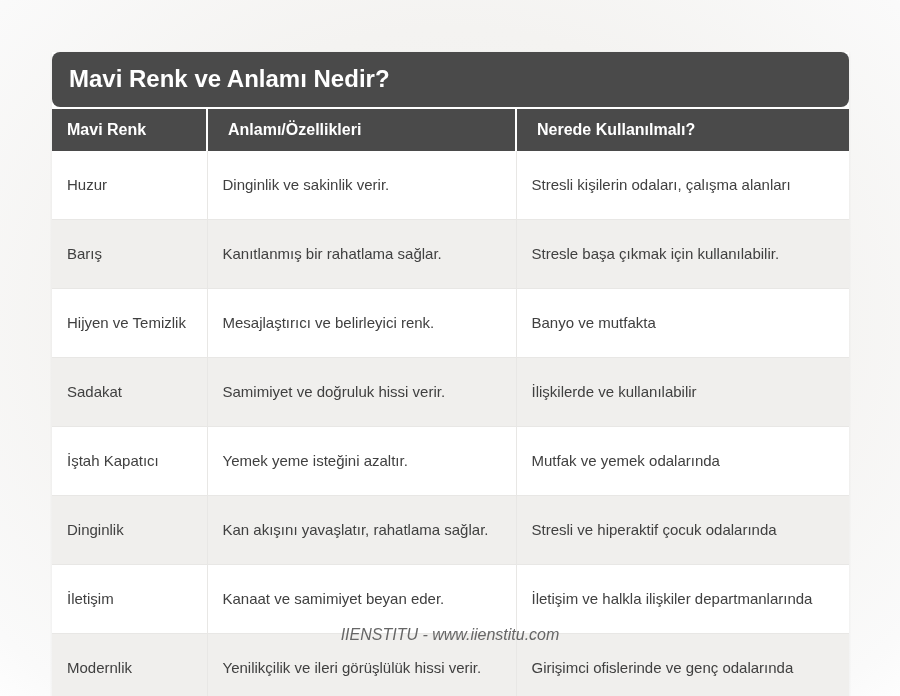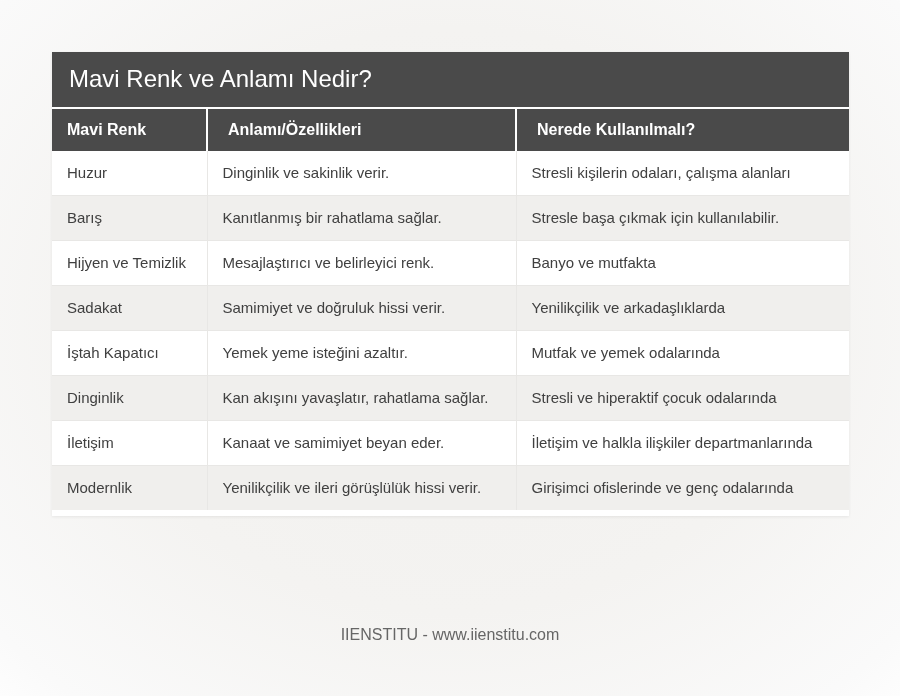--- a/index.html
+++ b/index.html
@@ -20,23 +20,24 @@
     top: 52px;
     width: 797px;
     background: #ffffff;
     padding-bottom: 6px;
     box-shadow: 0 1px 3px rgba(0,0,0,0.07);
   }
   .card-title {
     background: #4a4a4a;
     color: #ffffff;
     font-size: 24px;
-    font-weight: normal;
+    font-weight: bold;
     line-height: 28px;
     padding: 13px 17px 14px 17px;
+    border-radius: 8px;
   }
   table.color-table {
     width: 100%;
     border-collapse: collapse;
     table-layout: fixed;
   }
   col.c1 { width: 155px; }
   col.c2 { width: 309px; }
   col.c3 { width: 333px; }
   table.color-table th {
@@ -51,21 +52,21 @@
     margin-left: 44px;
   }
   table.color-table th + th {
     border-left: 2px solid #ffffff;
     padding-left: 20px;
   }
   table.color-table td {
     font-size: 15px;
     color: #404040;
     line-height: 18px;
-    padding: 13px 15px;
+    padding: 25px 15px;
     border-top: 1px solid #e8e7e5;
     background: #ffffff;
     overflow: hidden;
     white-space: nowrap;
   }
   table.color-table td + td {
     border-left: 1px solid #e8e7e5;
     margin-left: 36px;
   }
   table.color-table tbody tr:first-child td {
@@ -75,20 +76,21 @@
     background: #f0efed;
   }
   .footer-credit {
     position: absolute;
     top: 626px;
     left: 0;
     width: 100%;
     text-align: center;
     color: #666666;
     font-size: 16px;
+    font-style: italic;
   }
 </style>
 </head>
 <body>
 
 <div class="table-card">
   <div class="card-title">Mavi Renk ve Anlamı Nedir?</div>
   <table class="color-table">
     <colgroup>
       <col class="c1">
@@ -114,21 +116,21 @@
         <td>Stresle başa çıkmak için kullanılabilir.</td>
       </tr>
       <tr>
         <td>Hijyen ve Temizlik</td>
         <td>Mesajlaştırıcı ve belirleyici renk.</td>
         <td>Banyo ve mutfakta</td>
       </tr>
       <tr>
         <td>Sadakat</td>
         <td>Samimiyet ve doğruluk hissi verir.</td>
-        <td>Yenilikçilik ve arkadaşlıklarda</td>
+        <td>İlişkilerde ve kullanılabilir</td>
       </tr>
       <tr>
         <td>İştah Kapatıcı</td>
         <td>Yemek yeme isteğini azaltır.</td>
         <td>Mutfak ve yemek odalarında</td>
       </tr>
       <tr>
         <td>Dinginlik</td>
         <td>Kan akışını yavaşlatır, rahatlama sağlar.</td>
         <td>Stresli ve hiperaktif çocuk odalarında</td>

